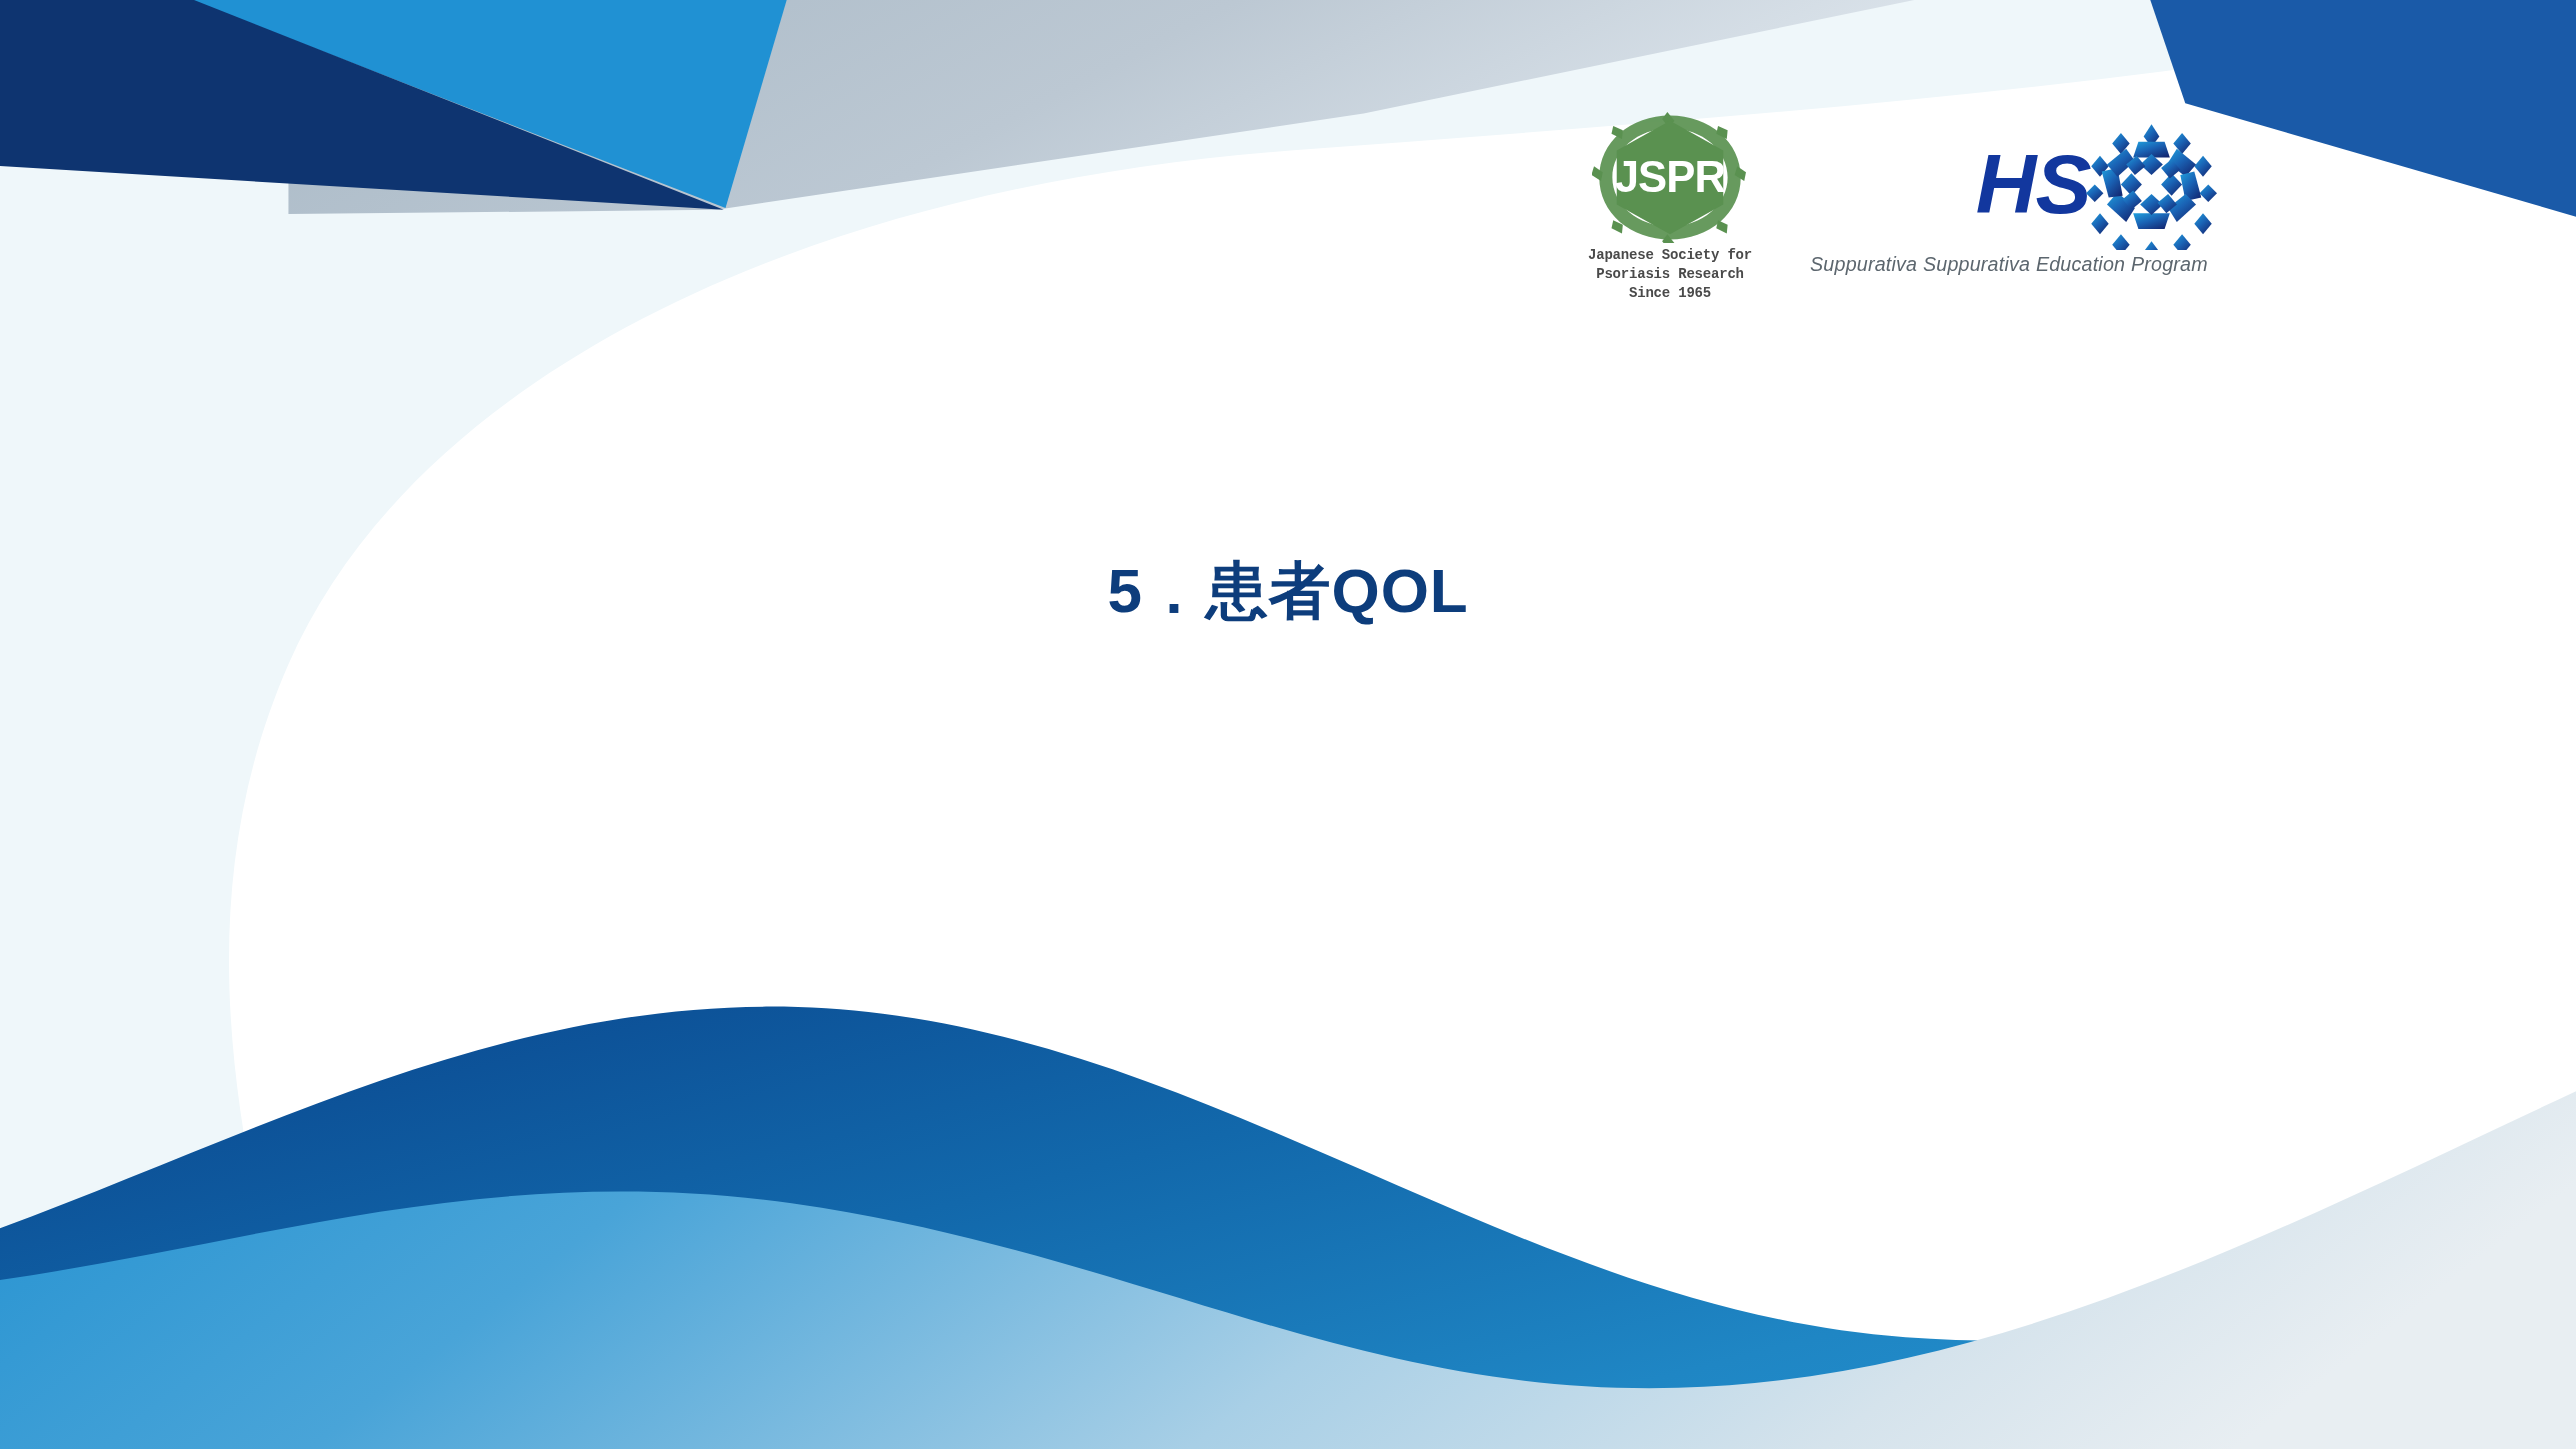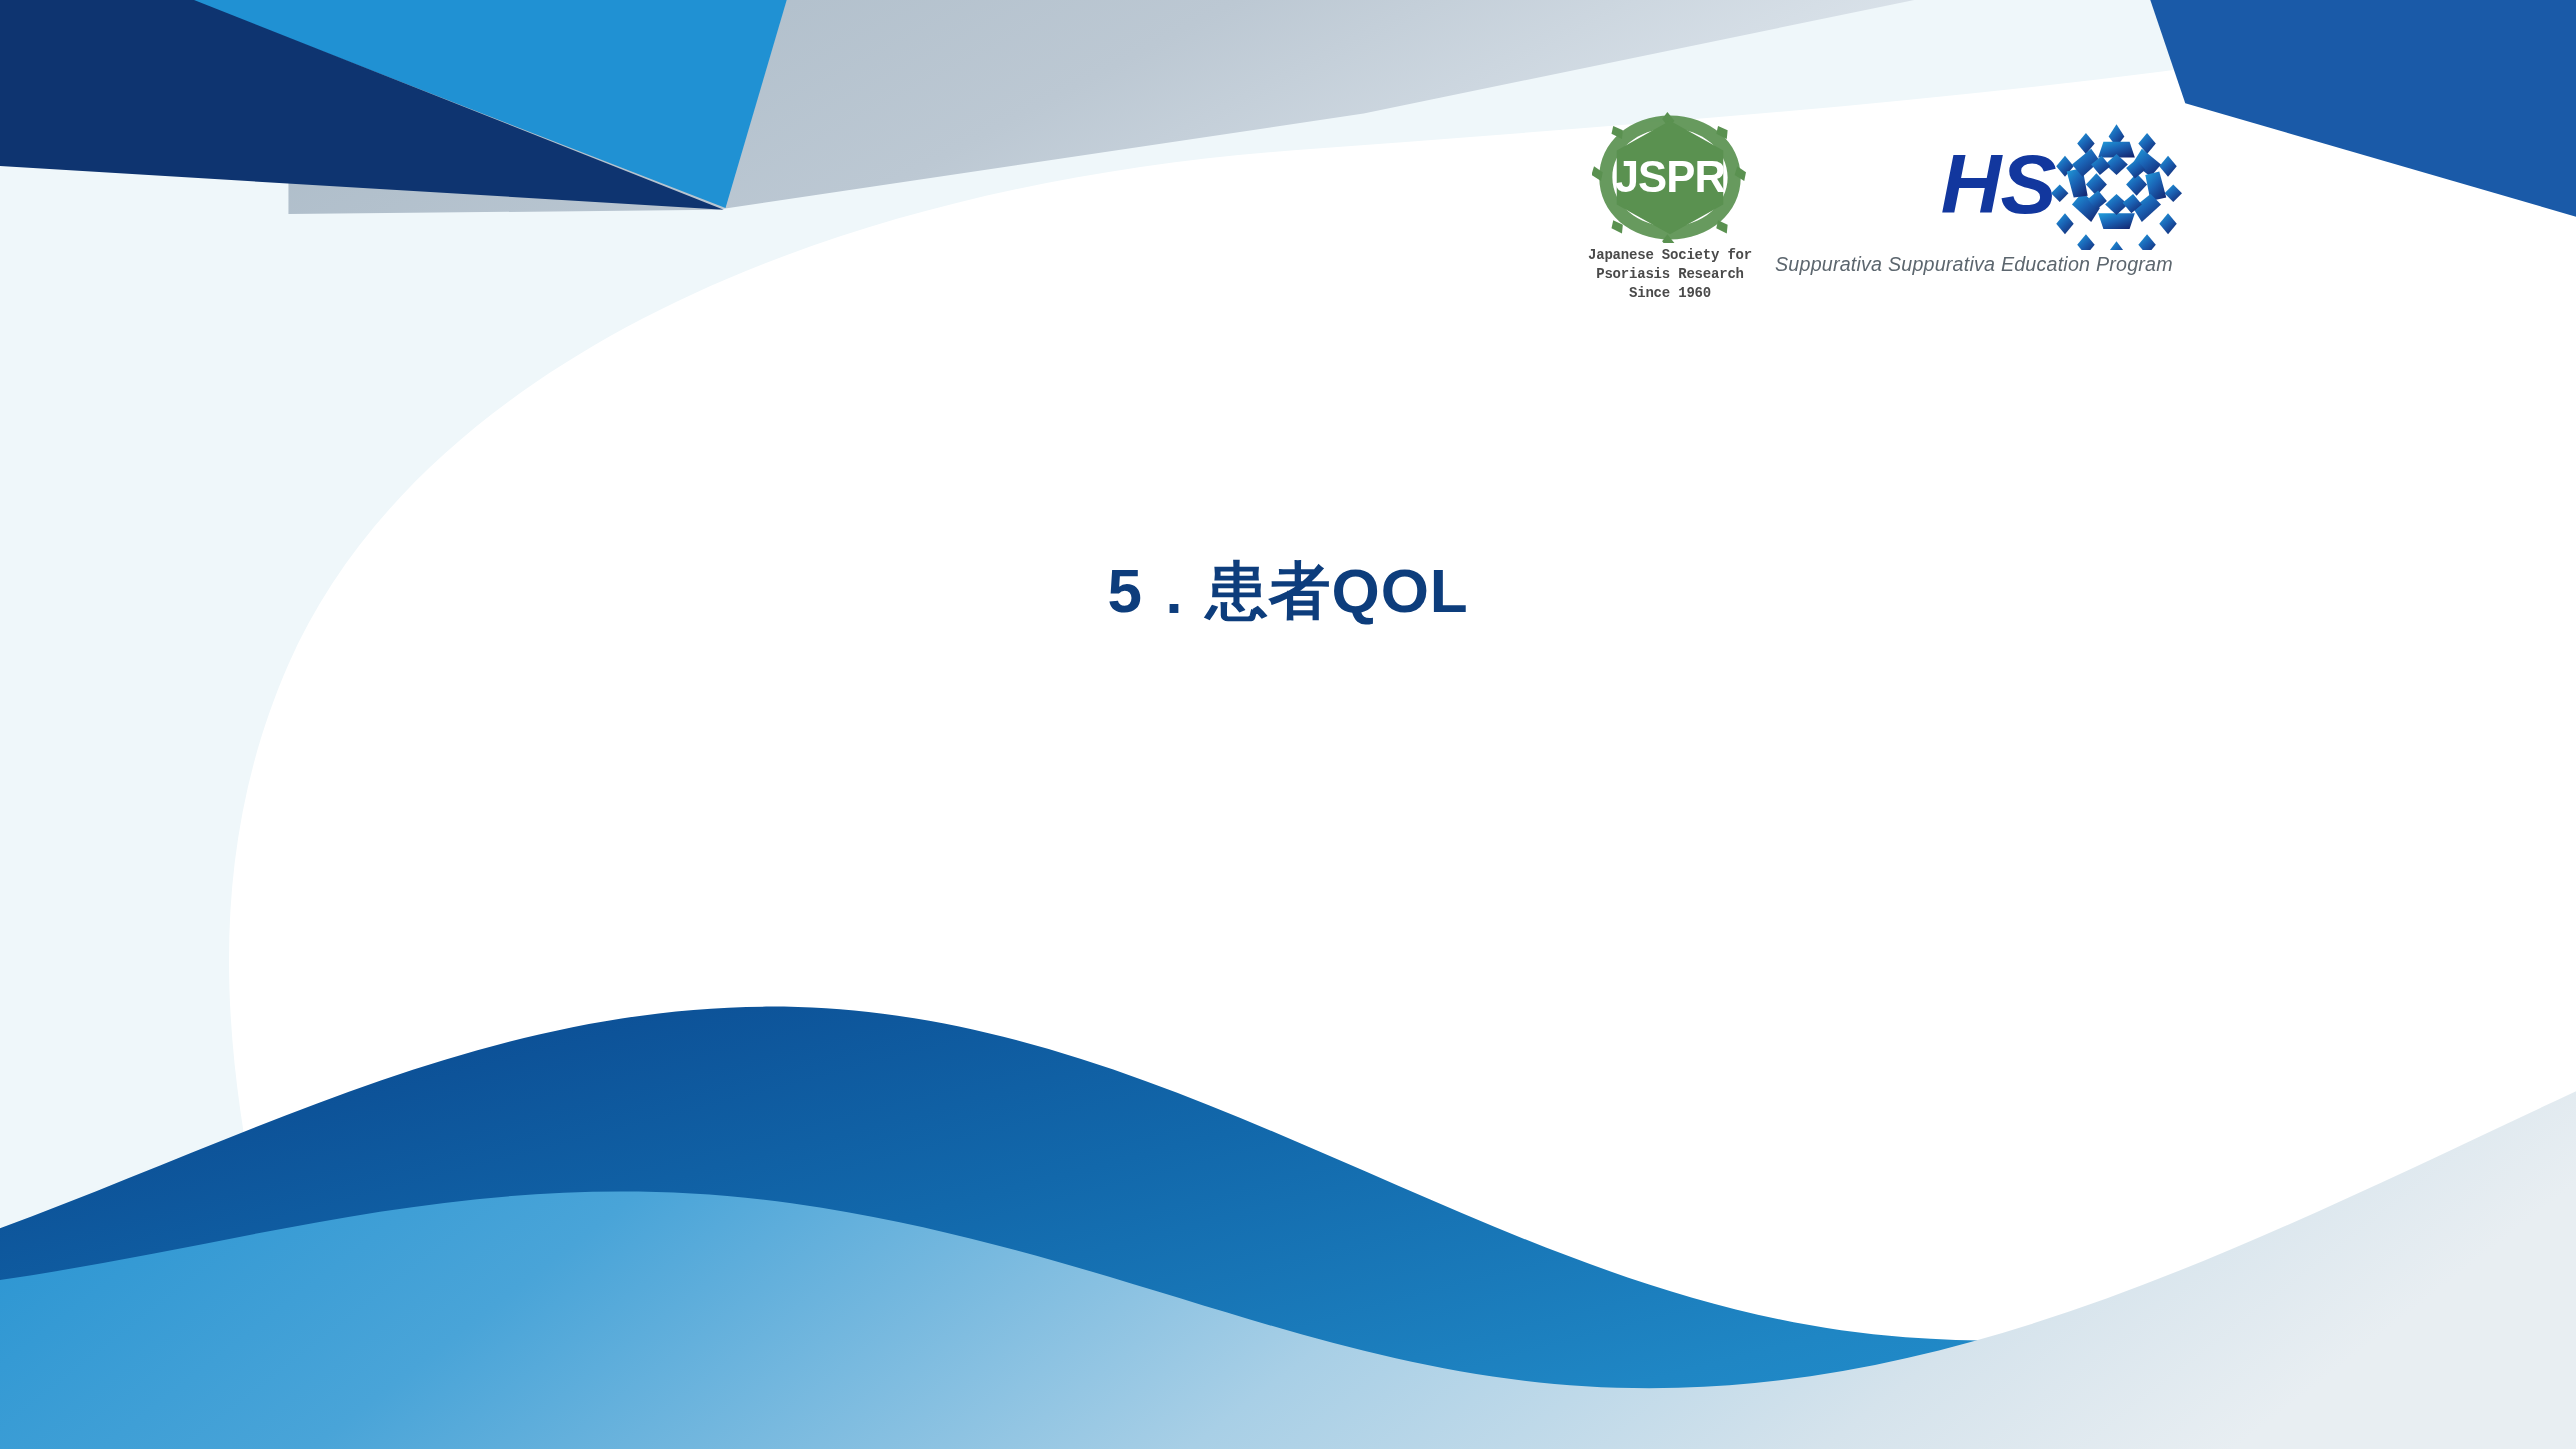--- a/index.html
+++ b/index.html
@@ -25,20 +25,21 @@
     display: block;
   }
 
   
   .logo-bar {
     position: absolute;
     top: 103px;
     left: 1565px;
     display: flex;
     align-items: flex-start;
+    gap: 35px;
     z-index: 10;
   }
   .jspr-logo {
     display: flex;
     flex-direction: column;
     align-items: center;
     width: 210px;
     padding-top: 8.7px;
   }
   .jspr-mark { display: block; }
@@ -190,21 +191,21 @@
           <path d="M144 16 l11 5 -1 10 -12 -6 z"></path>
           <path d="M24 124 l11 5 -1 10 -12 -6 z"></path>
           <path d="M144 124 l11 5 -1 10 -12 -6 z"></path>
 
           <path d="M89 10 L 150 44 L 150 106 L 89 140 L 28 106 L 28 44 Z"></path>
         </g>
         <text x="89" y="92" text-anchor="middle" font-family="Liberation Sans, sans-serif" font-size="50" font-weight="700" fill="#ffffff" letter-spacing="-1">JSPR</text>
       </svg>
       <div class="jspr-caption">
         <div>Japanese Society for Psoriasis Research</div>
-        <div>Since 1960</div>
+        <div>Since 1965</div>
       </div>
     </div>
 
     <div class="sapphire-logo">
       <div class="sapphire-row">
         <span class="sapphire-word">HS</span>
 
         <svg class="sapphire-gem" width="131" height="131" viewBox="0 0 150 150">
           <g fill="url(#gemGrad)">
 

